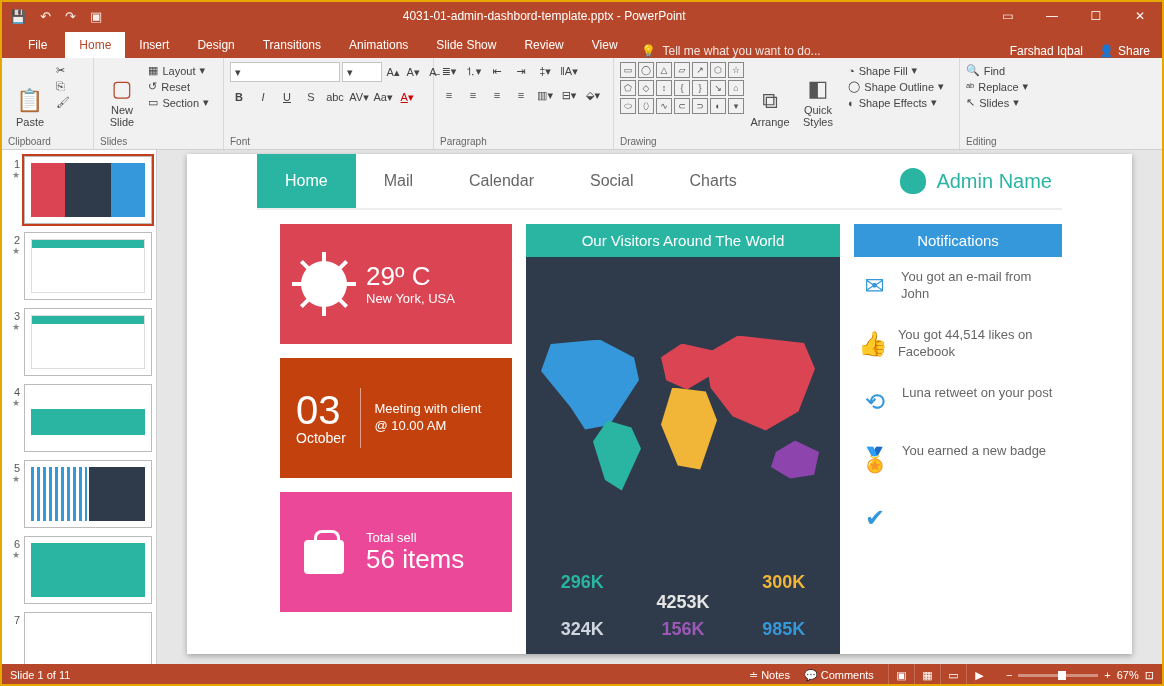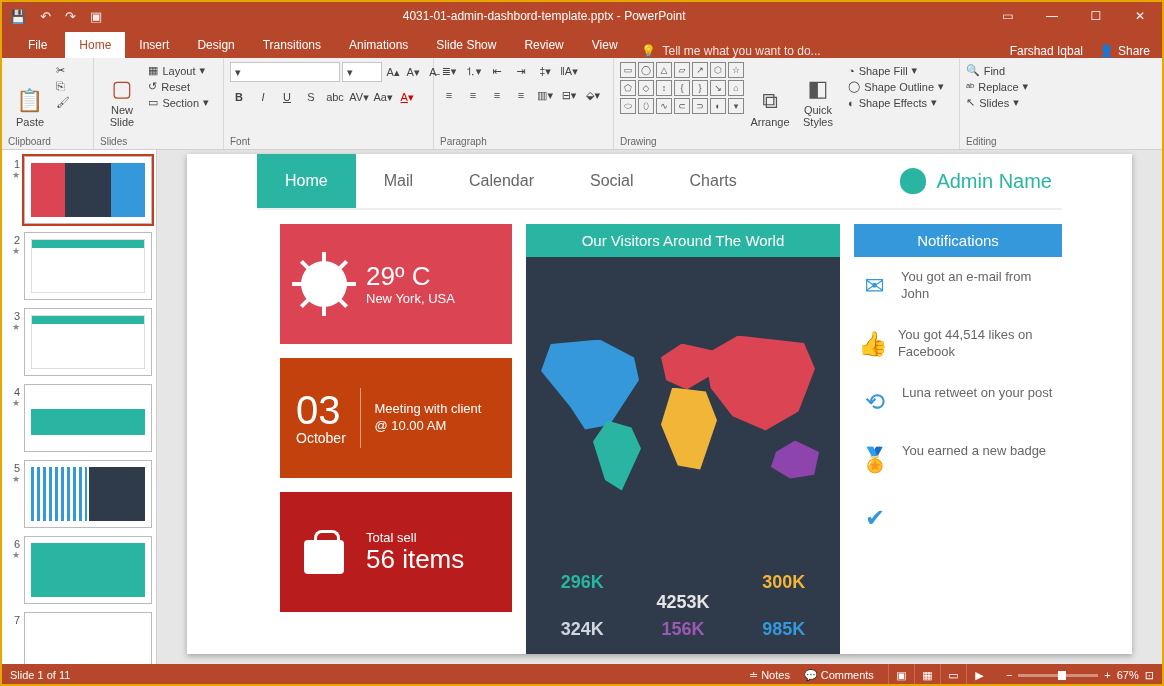--- a/index.html
+++ b/index.html
@@ -59,21 +59,21 @@
 .dash-nav .navitem.active { background: #2ab5a3; color: #fff; }
 .dash-nav .spacer2 { flex: 1; }
 .dash-nav .admin { display: flex; align-items: center; gap: 10px; color: #2ab5a3; font-size: 20px; padding-right: 10px;}
 .dash-nav .admin .usericon { width: 26px; height: 26px; background: #2ab5a3; border-radius: 50% 50% 45% 45%; position: relative; }
 
 .dash-body { flex: 1; display: flex; gap: 14px; padding-top: 14px; }
 .left-col { width: 232px; display: flex; flex-direction: column; gap: 14px; margin-left: 23px; }
 .card { color: #fff; padding: 14px 16px; display: flex; align-items: center; gap: 14px; }
 .card.red { background: #da4453; height: 120px;}
 .card.yellow { background: #c2410c; height: 120px;}
-.card.teal { background: #b91c1c; height: 120px;}
+.card.teal { background: #ec4899; height: 120px;}
 .card .icon { width: 56px; height: 56px; display:flex;align-items:center;justify-content:center; font-size:40px;}
 .card .txt .big { font-size: 26px; line-height: 1.1; }
 .card .txt .small { font-size: 13px; }
 .card.yellow .num { font-size: 40px; font-weight: 300; line-height:1;}
 .card.yellow .mon { font-size: 14px; }
 .card.yellow .sep { width: 1px; height: 60px; background: rgba(255,255,255,.5); }
 .card.yellow .meet { font-size: 13px; line-height: 1.3; }
 
 .mid-col { flex: 1; background: #2f3a4a; display: flex; flex-direction: column; }
 .mid-head { background: #2ab5a3; color: #fff; text-align: center; padding: 8px; font-size: 15px; }

